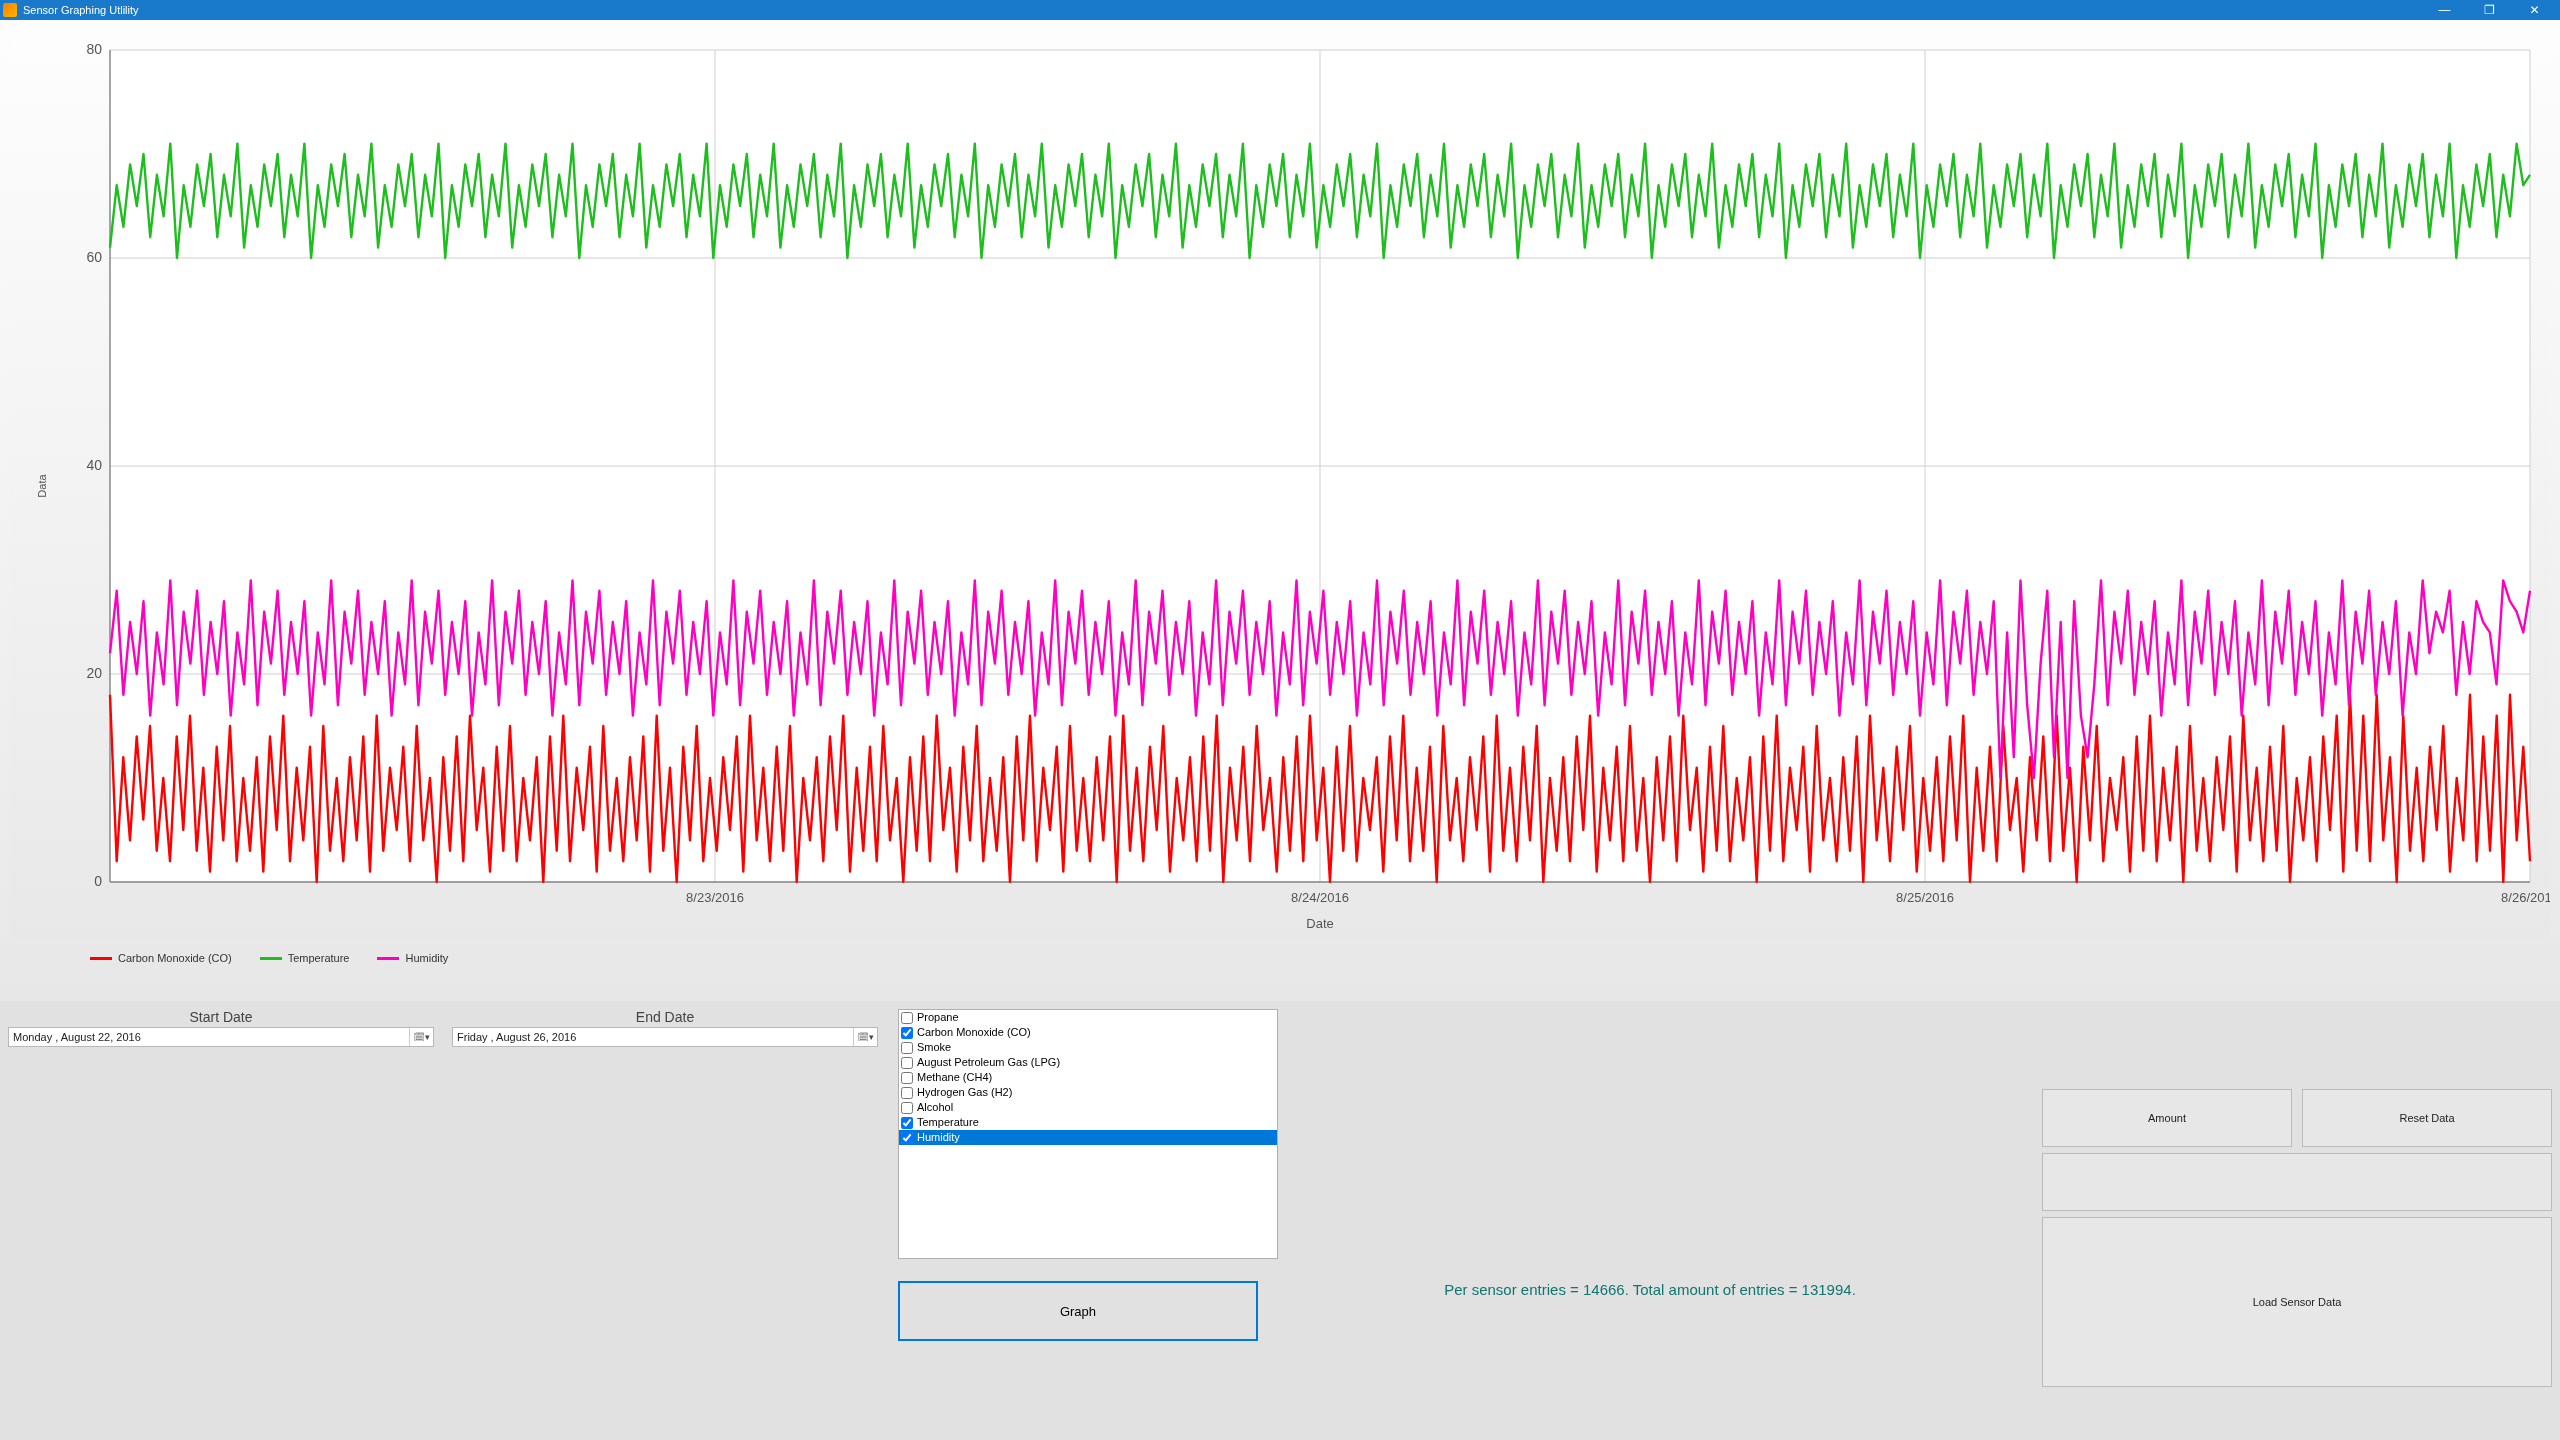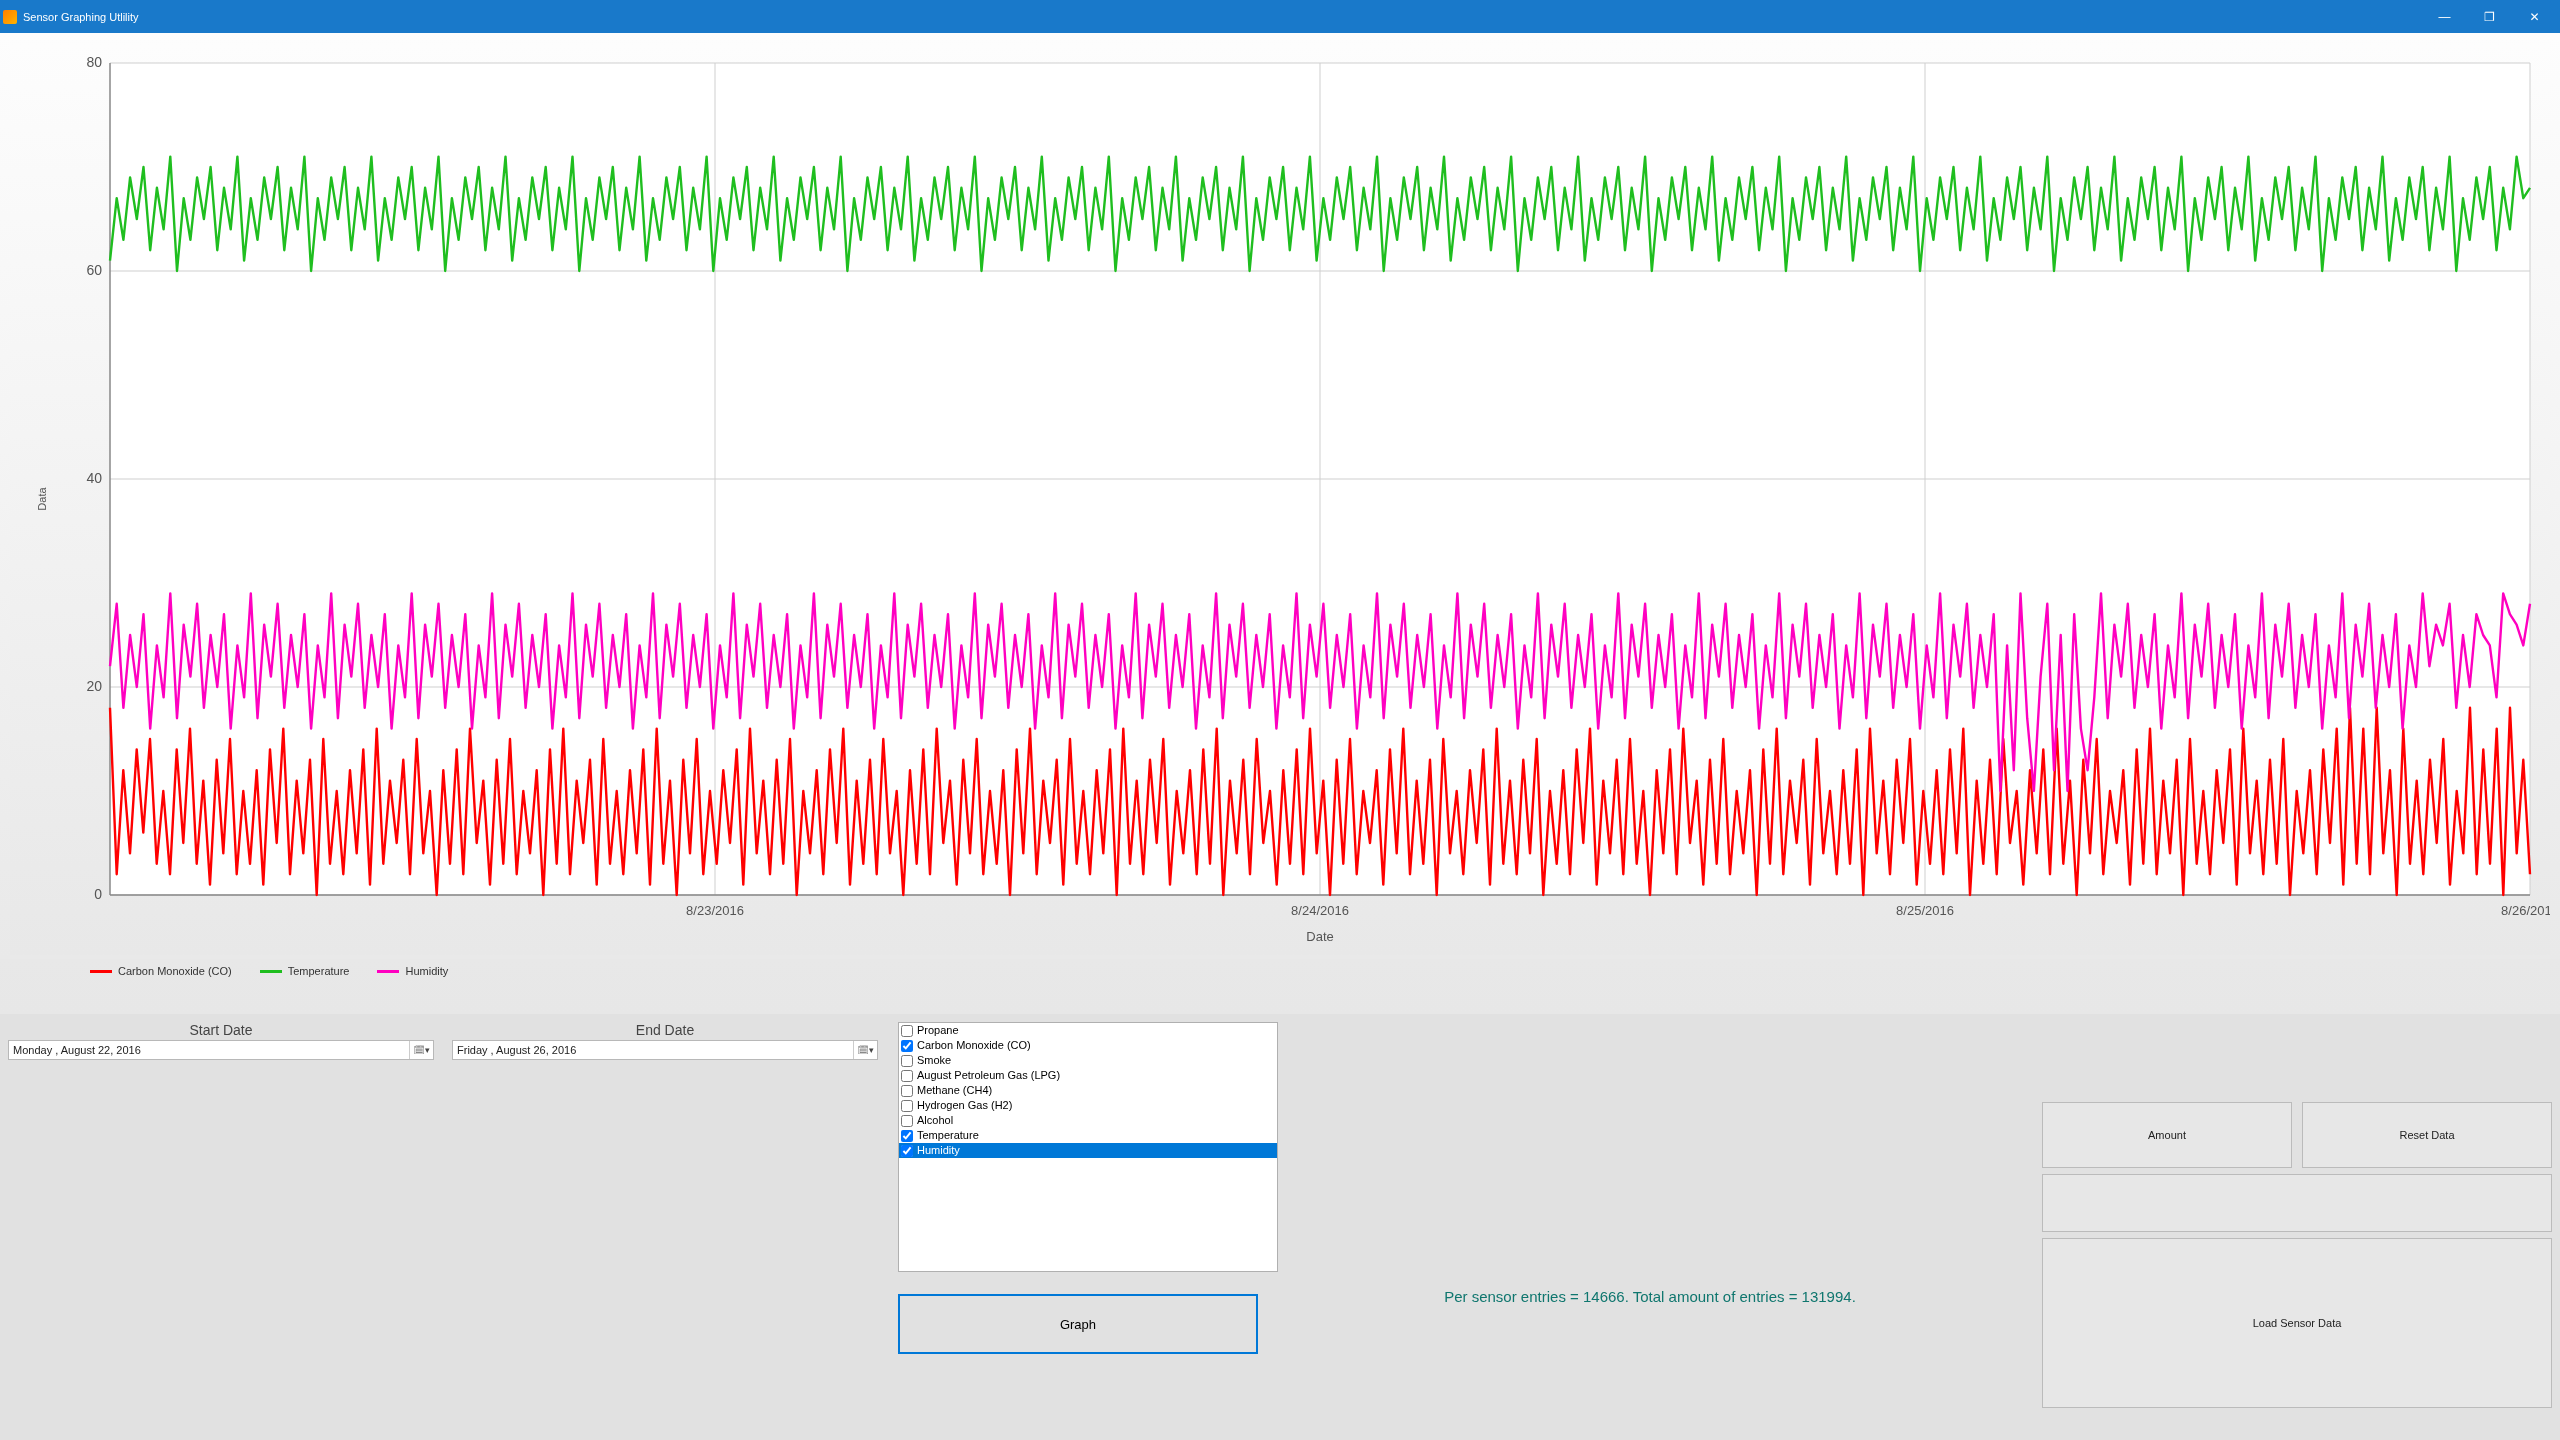--- a/index.html
+++ b/index.html
@@ -8,21 +8,21 @@
     font-size: 11px;
     background: #f0f0f0;
     width: 2560px;
     height: 1440px;
     overflow: hidden;
     display: flex;
     flex-direction: column;
   }
   
   .titlebar {
-    height: 33px;
+    height: 20px;
     background: #1979ca;
     color: white;
     display: flex;
     align-items: center;
     padding: 0 3px;
     font-size: 11px;
   }
   .titlebar .appicon {
     width: 14px; height: 14px;
     background: linear-gradient(135deg,#ff7e00,#ffb400);
@@ -165,21 +165,21 @@
     padding-top: 80px;
   }
   .right-btns .row1 { display: flex; gap: 10px; }
   .big-btn {
     background: #e7e7e7;
     border: 1px solid #bbb;
     display: flex; align-items: center; justify-content: center;
     font-size: 11px;
     color: #222;
   }
-  .btn-amount, .btn-reset { flex:1; height: 66px; }
+  .btn-amount, .btn-reset { flex:1; height: 58px; }
   .btn-blank { height: 58px; }
   .btn-load { height: 170px; }
 </style>
 </head>
 <body>
 
 <div class="titlebar">
   <div class="appicon"></div>
   <div class="title">Sensor Graphing Utlility</div>
   <div class="winbtns">

